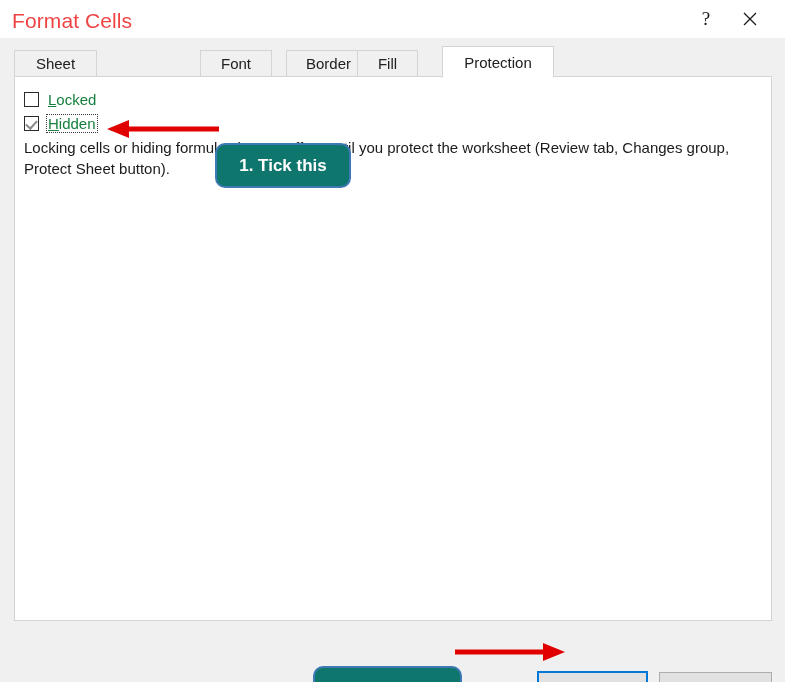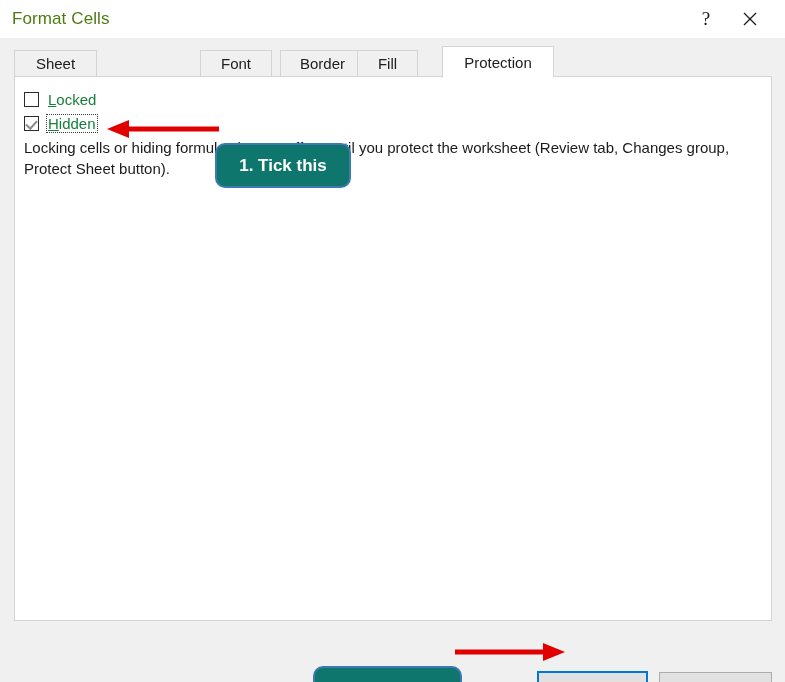--- a/index.html
+++ b/index.html
@@ -22,22 +22,22 @@
     left: 0; top: 0;
     width: 785px;
     height: 38px;
     background: #ffffff;
     border-bottom: 1px solid #ffffff;
   }
   #title-text {
     position: absolute;
     left: 12px;
     top: 9px;
-    font-size: 17px;
-    color: #4d7c0f;
+    font-size: 21px;
+    color: #ef4444;
     letter-spacing: 0.1px;
     white-space: nowrap;
   }
   .title-btn {
     position: absolute;
     top: 0;
     height: 38px;
     width: 46px;
     display: flex;
     align-items: center;
@@ -239,21 +239,21 @@
       <line x1="14" y1="2" x2="2" y2="14" stroke="#1b1b1b" stroke-width="1.3"></line>
     </svg>
   </button>
 </div>
 
 <div id="dialog-body">
 
   <div id="tabstrip">
     <div class="tab" style="left:0px;   width:83px;">Sheet</div>
     <div class="tab" style="left:186px; width:72px;">Font</div>
-    <div class="tab" style="left:266px; width:85px;">Border</div>
+    <div class="tab" style="left:272px; width:85px;">Border</div>
     <div class="tab" style="left:343px; width:61px;">Fill</div>
     <div class="tab active" style="left:428px; width:112px;">Protection</div>
   </div>
 
   <div id="content-panel">
 
     <div id="row-locked" class="checkrow">
       <span class="cbox"></span>
       <span class="cb-label"><span class="akey">L</span><span>ocked</span></span>
     </div>

